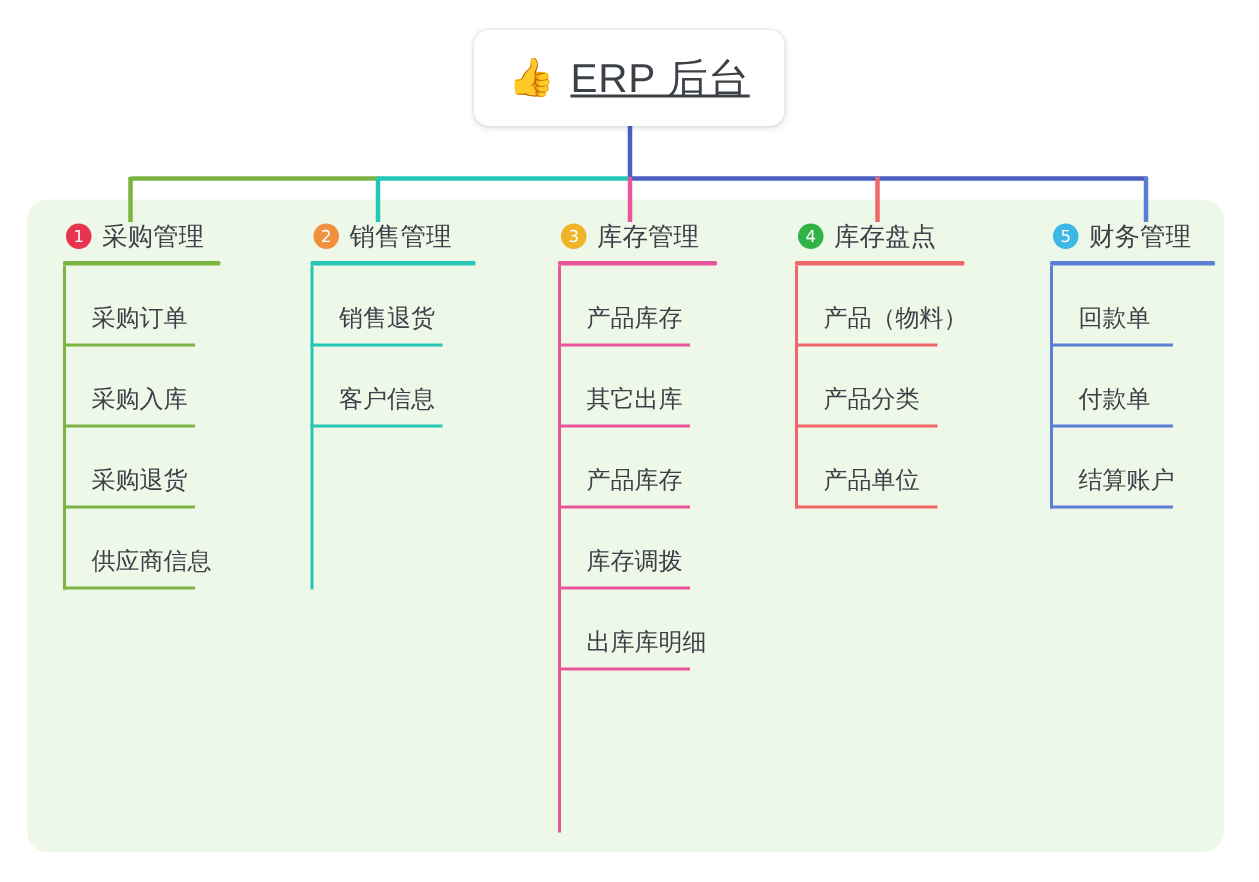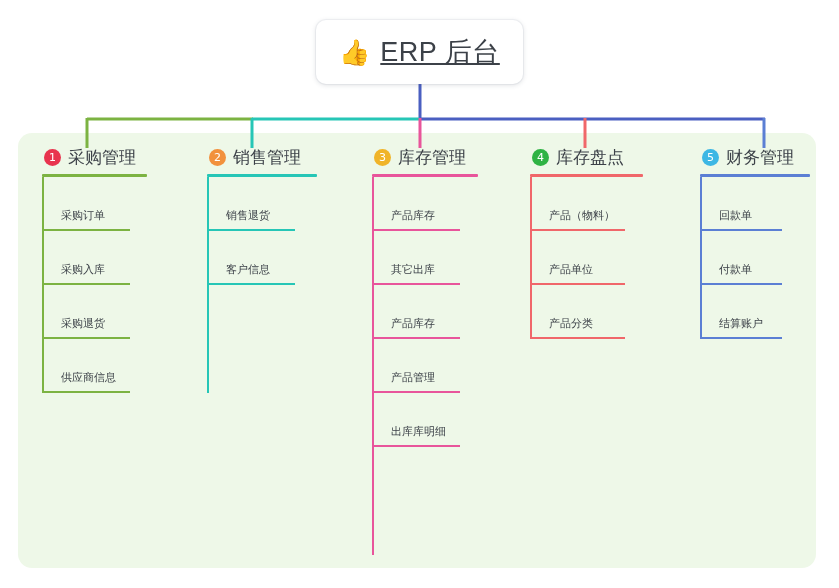--- a/index.html
+++ b/index.html
@@ -115,21 +115,21 @@
   }
   .item {
     position: relative;
     height: 54px;
     box-sizing: border-box;
   }
   .item-label {
     position: absolute;
     left: 19px;
     bottom: 8px;
-    font-size: 11px;
+    font-size: 16px;
     color: #3c4148;
     white-space: nowrap;
   }
   .item-rule {
     position: absolute;
     left: 0;
     bottom: 0;
     height: 2px;
   }
 </style>
@@ -219,21 +219,21 @@
           </div>
           <div class="item">
             <span class="item-label">其它出库</span>
             <div class="item-rule" style="width: 88px; background: rgb(232, 85, 155);"></div>
           </div>
           <div class="item">
             <span class="item-label">产品库存</span>
             <div class="item-rule" style="width: 88px; background: rgb(232, 85, 155);"></div>
           </div>
           <div class="item">
-            <span class="item-label">产品管理</span>
+            <span class="item-label">库存调拨</span>
             <div class="item-rule" style="width: 88px; background: rgb(232, 85, 155);"></div>
           </div>
           <div class="item">
             <span class="item-label">出库库明细</span>
             <div class="item-rule" style="width: 88px; background: rgb(232, 85, 155);"></div>
           </div>
         </div>
       </div>
       <div class="column" style="left: 530px;">
         <div class="col-header">
@@ -241,27 +241,27 @@
           <span class="col-title">库存盘点</span>
         </div>
         <div class="header-rule" style="width: 113px; background: rgb(240, 103, 106);"></div>
         <div class="items">
           <div class="spine" style="height: 162px; background: rgb(240, 103, 106);"></div>
           <div class="item">
             <span class="item-label">产品（物料）</span>
             <div class="item-rule" style="width: 95px; background: rgb(240, 103, 106);"></div>
           </div>
           <div class="item">
+            <span class="item-label">产品分类</span>
+            <div class="item-rule" style="width: 95px; background: rgb(240, 103, 106);"></div>
+          </div>
+          <div class="item">
             <span class="item-label">产品单位</span>
             <div class="item-rule" style="width: 95px; background: rgb(240, 103, 106);"></div>
           </div>
-          <div class="item">
-            <span class="item-label">产品分类</span>
-            <div class="item-rule" style="width: 95px; background: rgb(240, 103, 106);"></div>
-          </div>
         </div>
       </div>
       <div class="column" style="left: 700px;">
         <div class="col-header">
           <span class="badge" style="background: rgb(61, 183, 228);">5</span>
           <span class="col-title">财务管理</span>
         </div>
         <div class="header-rule" style="width: 110px; background: rgb(91, 127, 212);"></div>
         <div class="items">
           <div class="spine" style="height: 162px; background: rgb(91, 127, 212);"></div>

